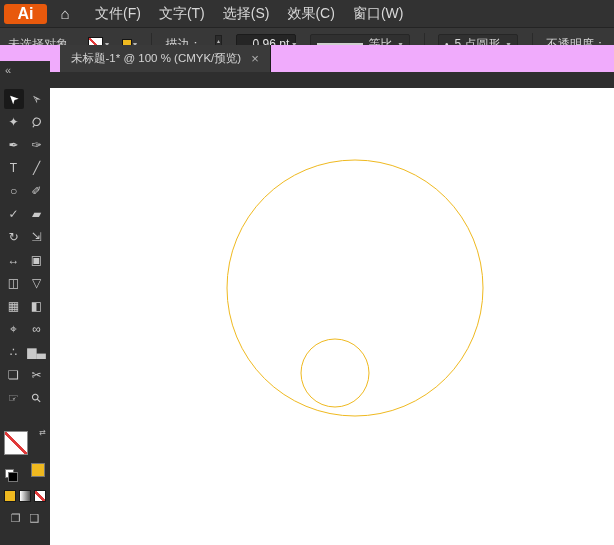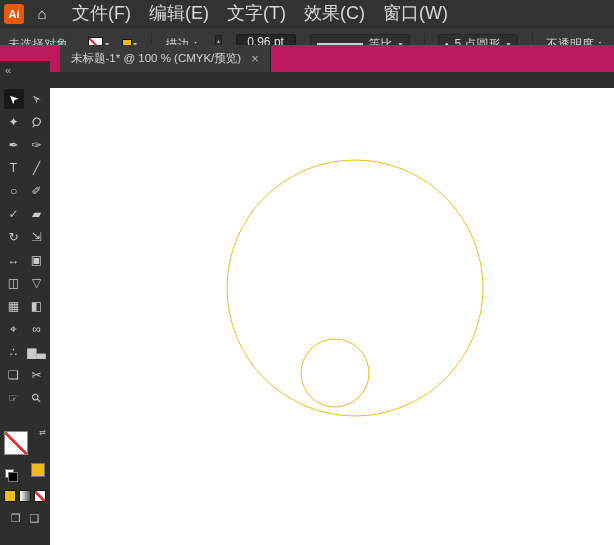--- a/index.html
+++ b/index.html
@@ -11,28 +11,28 @@
     color:#d6d6d6;
     -webkit-font-smoothing:antialiased;
   }
   
   #menubar {
     position:absolute; left:0; top:0; right:0; height:28px;
     background:#323232; border-bottom:1px solid #242424;
     display:flex; align-items:center;
   }
   .logo {
-    width:20px; height:20px; margin:0 5px 0 4px; border-radius:3px;
+    width:43px; height:20px; margin:0 5px 0 4px; border-radius:3px;
     background:var(--logo-bg,#e8590c); color:#fff;
-    font-weight:bold; font-size:11px;
+    font-weight:bold; font-size:16px;
     display:flex; align-items:center; justify-content:center;
   }
   .home { width:26px; text-align:center; font-size:15px; color:#e3e3e3; }
   #menus { display:flex; height:100%; margin-left:8px; }
-  .menu-item { font-size:18px; line-height:27px; padding:0 9px; color:#d8d8d8; cursor:default; }
+  .menu-item { font-size:14px; line-height:27px; padding:0 9px; color:#d8d8d8; cursor:default; }
   
   #controlbar {
     position:absolute; left:0; top:28px; right:0; height:33px;
     background:#383838; border-bottom:1px solid #1f1f1f;
     display:flex; align-items:center; gap:14px;
     font-size:12px; padding:0 8px; white-space:nowrap;
   }
   .status { color:#c9c9c9; margin-right:6px; }
   .swatch-group { display:inline-flex; align-items:center; gap:2px; }
   .swatch { width:15px; height:15px; border:1px solid #141414; display:inline-block; }
@@ -43,33 +43,33 @@
   .swatch.strokecol { width:7px; height:7px; border:4px solid var(--stroke-yellow,#efb920); outline:1px solid #141414; background:#fff; }
   .chev { font-size:8px; color:#b5b5b5; }
   .sep { width:1px; height:22px; background:#2a2a2a; }
   .spinner {
     display:inline-flex; flex-direction:column; align-items:center; justify-content:center;
     width:11px; height:18px; background:#2c2c2c; border:1px solid #1f1f1f;
     font-size:6px; line-height:5px; color:#bbb;
   }
   .valuebox {
     height:20px; width:60px; background:#252525; border:1px solid #1b1b1b; border-radius:2px;
-    display:inline-flex; align-items:center; gap:3px; padding:0 16px; color:#e2e2e2;flex-direction:column;
+    display:inline-flex; align-items:center; gap:3px; padding:0 16px; color:#e2e2e2;
   }
   .valuebox .val { flex:1; }
   .dropdown {
     height:20px; background:#303030; border:1px solid #262626; border-radius:2px;
     display:inline-flex; align-items:center; gap:6px; padding:0 6px; color:#d8d8d8;
   }
   .profile-line { width:46px; height:2px; background:#cfcfcf; }
   .dot { font-size:10px; }
   
   #tabbar {
     position:absolute; left:0; top:45px; right:0; height:27px;
-    background:#be185d; display:flex; align-items:stretch; padding-left:60px;
+    background:#f0abfc; display:flex; align-items:stretch; padding-left:60px;
   }
   .tab {
     background:#3a3a3a; display:flex; align-items:center; gap:10px;
     padding:0 11px; font-size:11.5px; color:#d4d4d4; border-right:1px solid #1c1c1c;
   }
   .tab .close { color:#b0b0b0; font-size:13px; line-height:1; }
   
   #canvas { position:absolute; left:50px; top:88px; right:0; bottom:0; background:#ffffff; }
   #artwork { display:block; width:100%; height:100%; }
   
@@ -115,22 +115,22 @@
   .bottom-icons { display:flex; justify-content:center; gap:9px; margin-top:10px; font-size:11px; color:#c0c0c0; }
 </style>
 </head>
 <body>
 
 <header id="menubar">
   <div class="logo">Ai</div>
   <div class="home">⌂</div>
   <nav id="menus">
       <span class="menu-item">文件(F)</span>
-      <span class="menu-item">编辑(E)</span>
       <span class="menu-item">文字(T)</span>
+      <span class="menu-item">选择(S)</span>
       <span class="menu-item">效果(C)</span>
       <span class="menu-item">窗口(W)</span>
     </nav>
 </header>
 
 <div id="controlbar">
   <span class="status">未选择对象</span>
   <span class="swatch-group">
     <span class="swatch none"></span>
     <span class="chev">▾</span>

